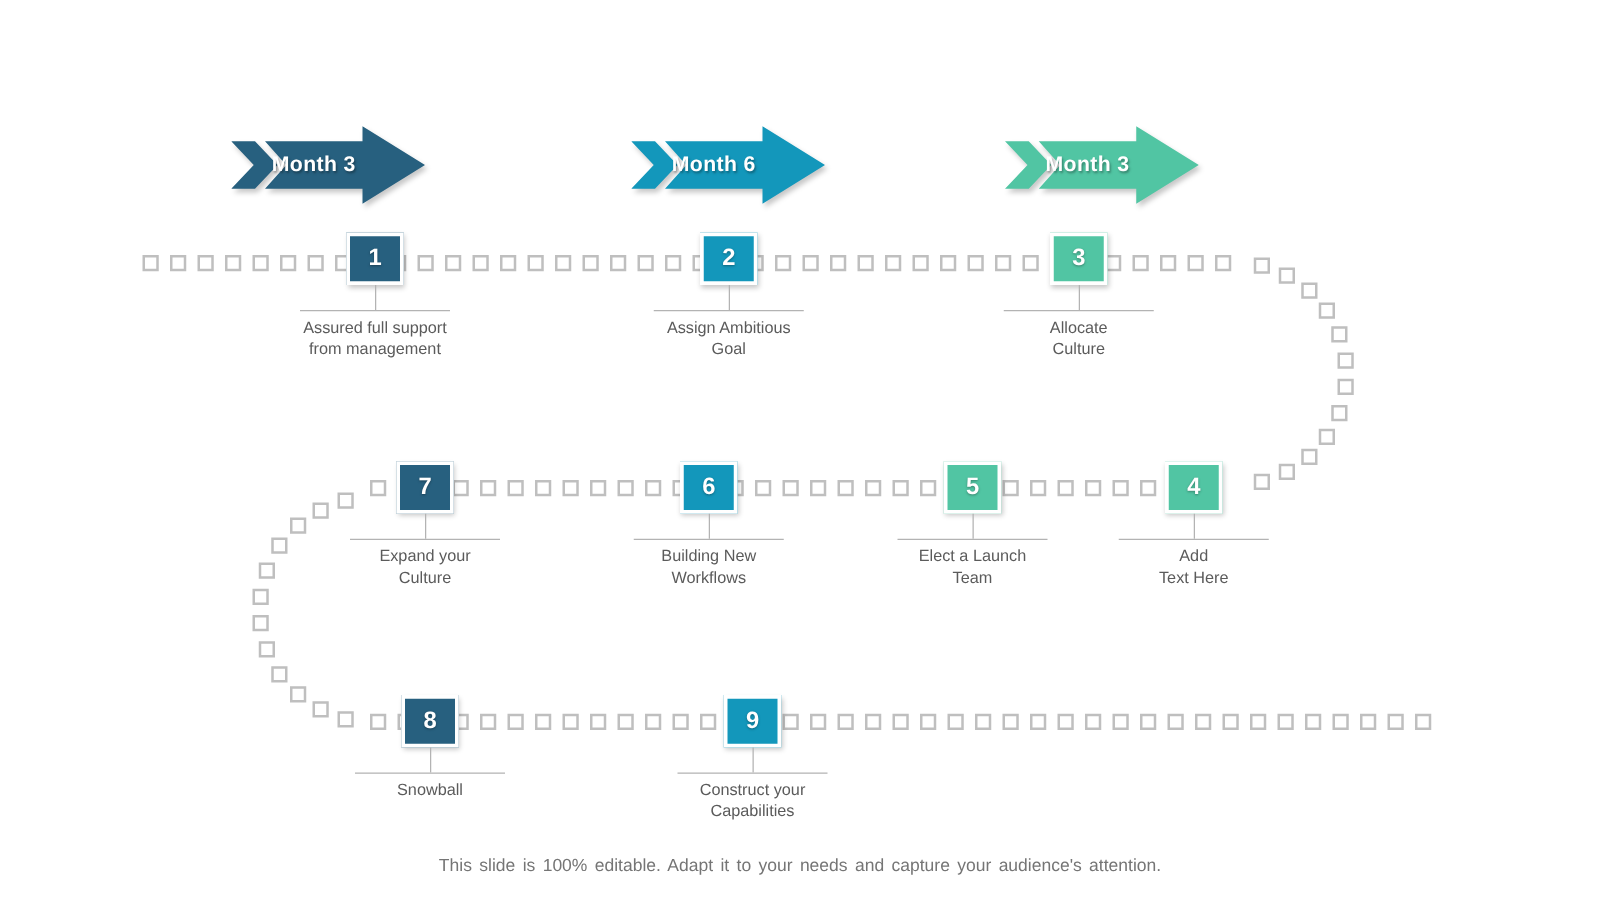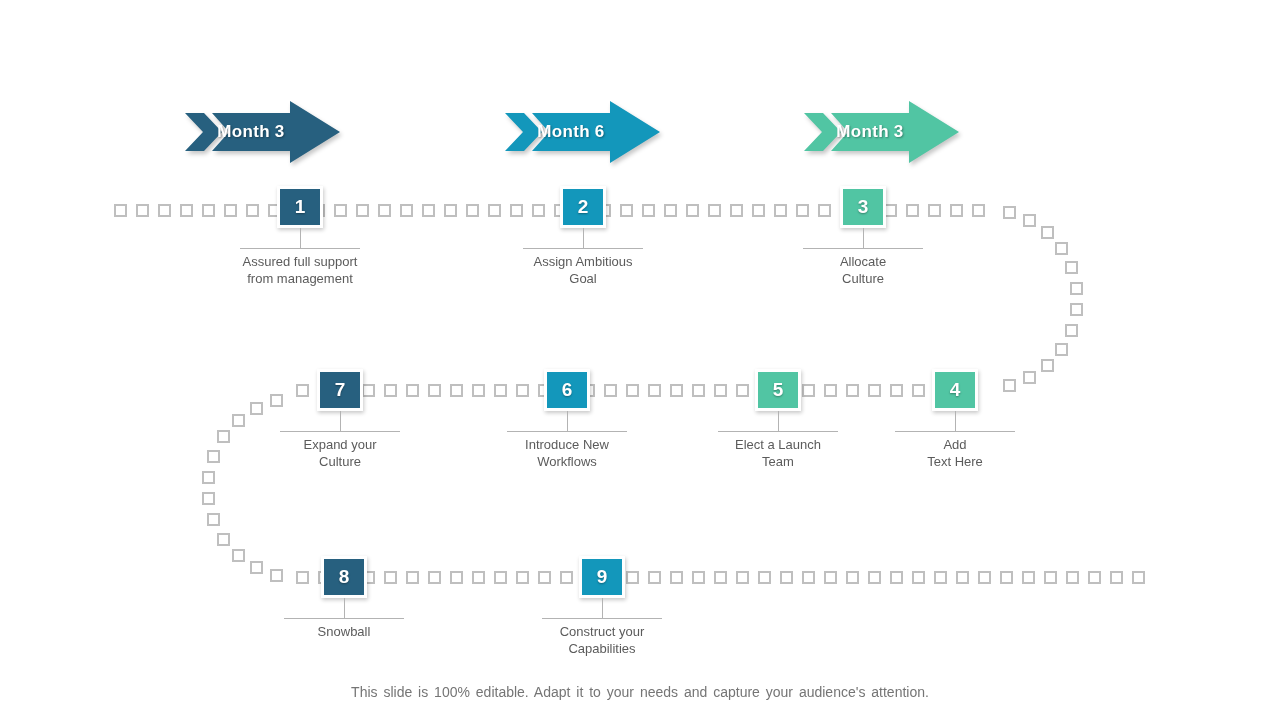--- a/index.html
+++ b/index.html
@@ -270,21 +270,21 @@
     </div>
   </div>
 
   <div class="step pos-6">
     <div class="num-box" style="background-color: rgb(19, 151, 187);">
       <span class="num">6</span>
     </div>
     <div class="vline"></div>
     <div class="hline"></div>
     <div class="lbl">
-      <div>Introduce New</div>
+      <div>Building New</div>
       <div>Workflows</div>
     </div>
   </div>
 
   <div class="step pos-7">
     <div class="num-box" style="background-color: rgb(39, 96, 127);">
       <span class="num">7</span>
     </div>
     <div class="vline"></div>
     <div class="hline"></div>

